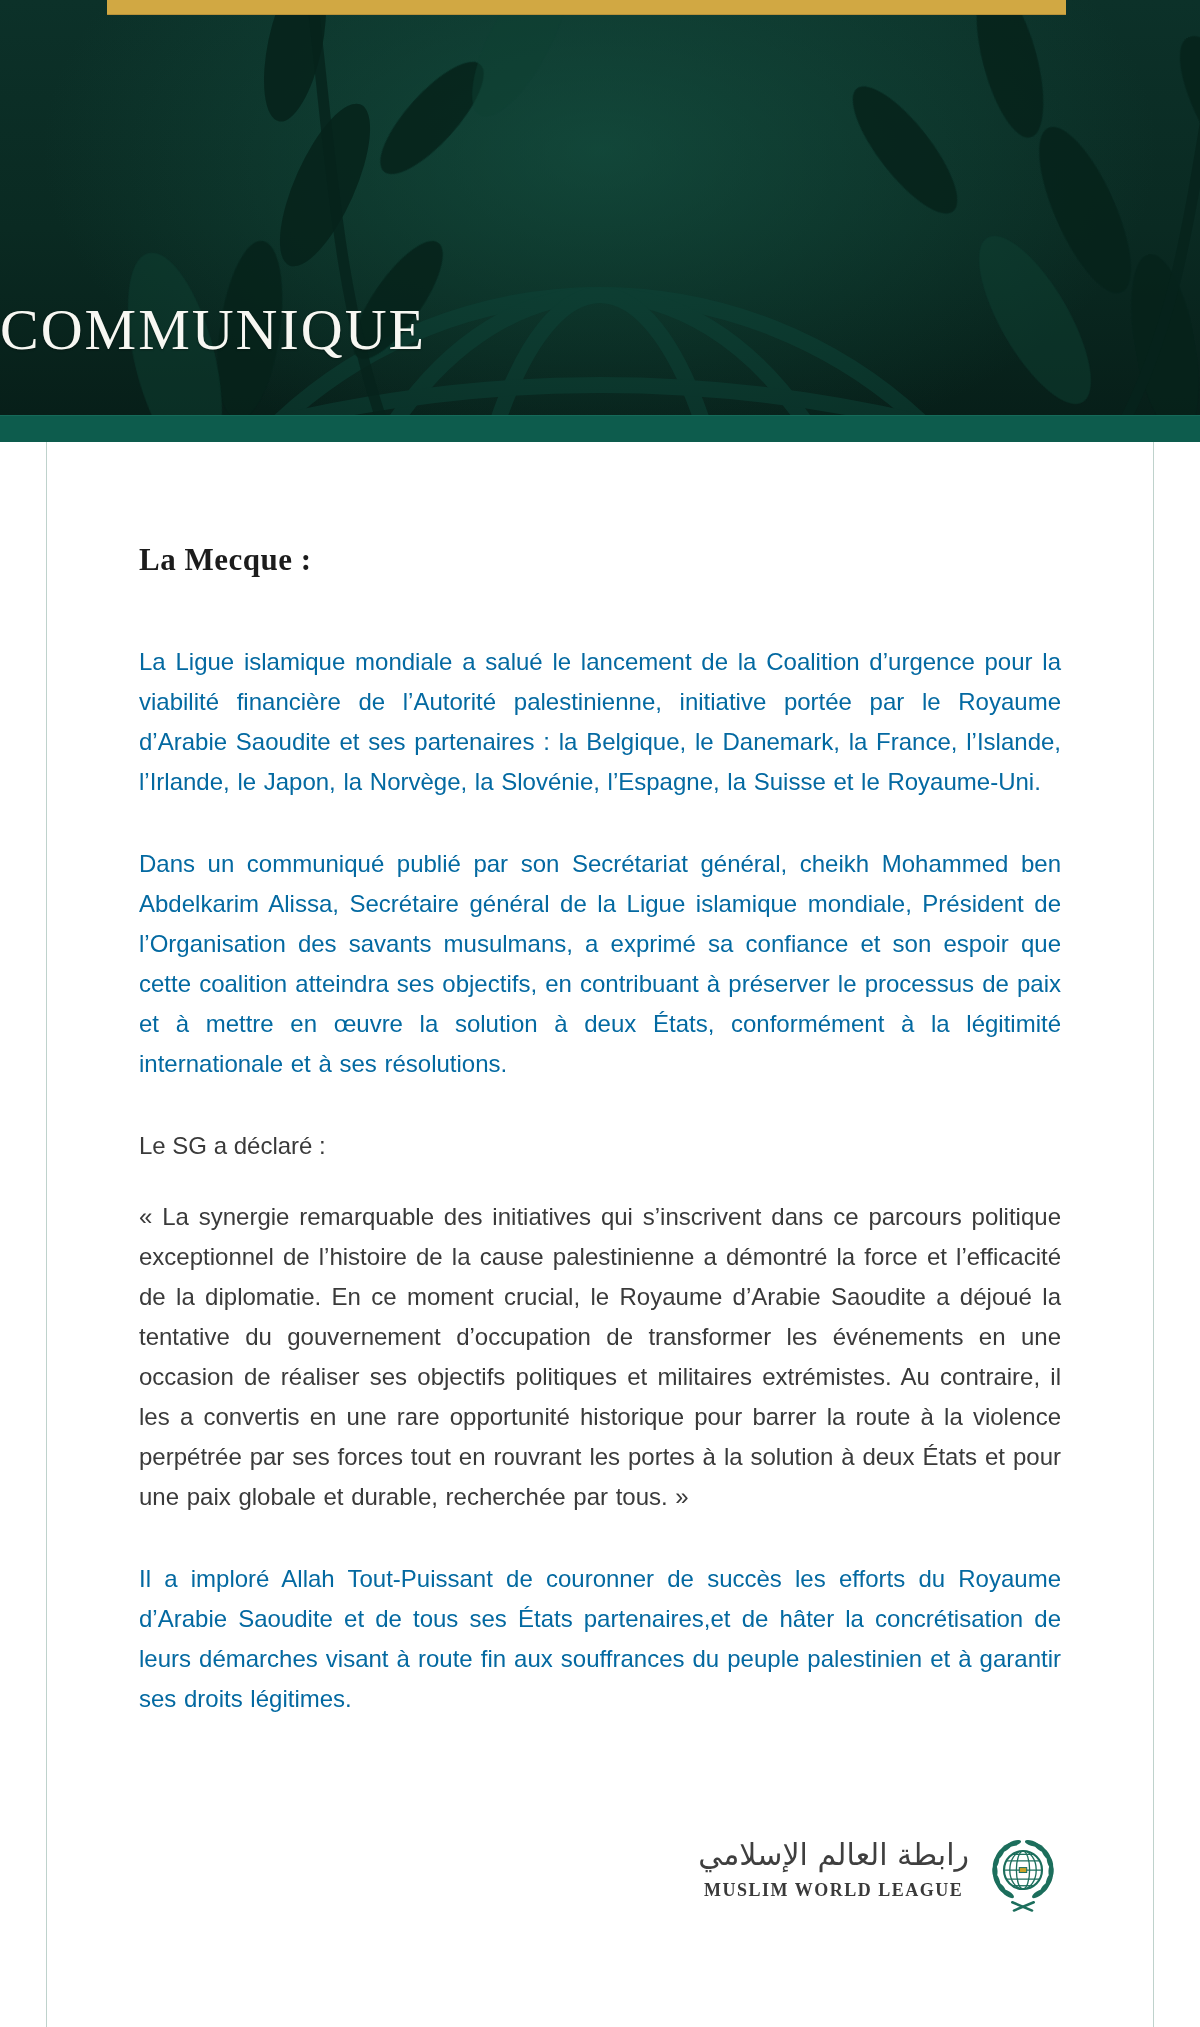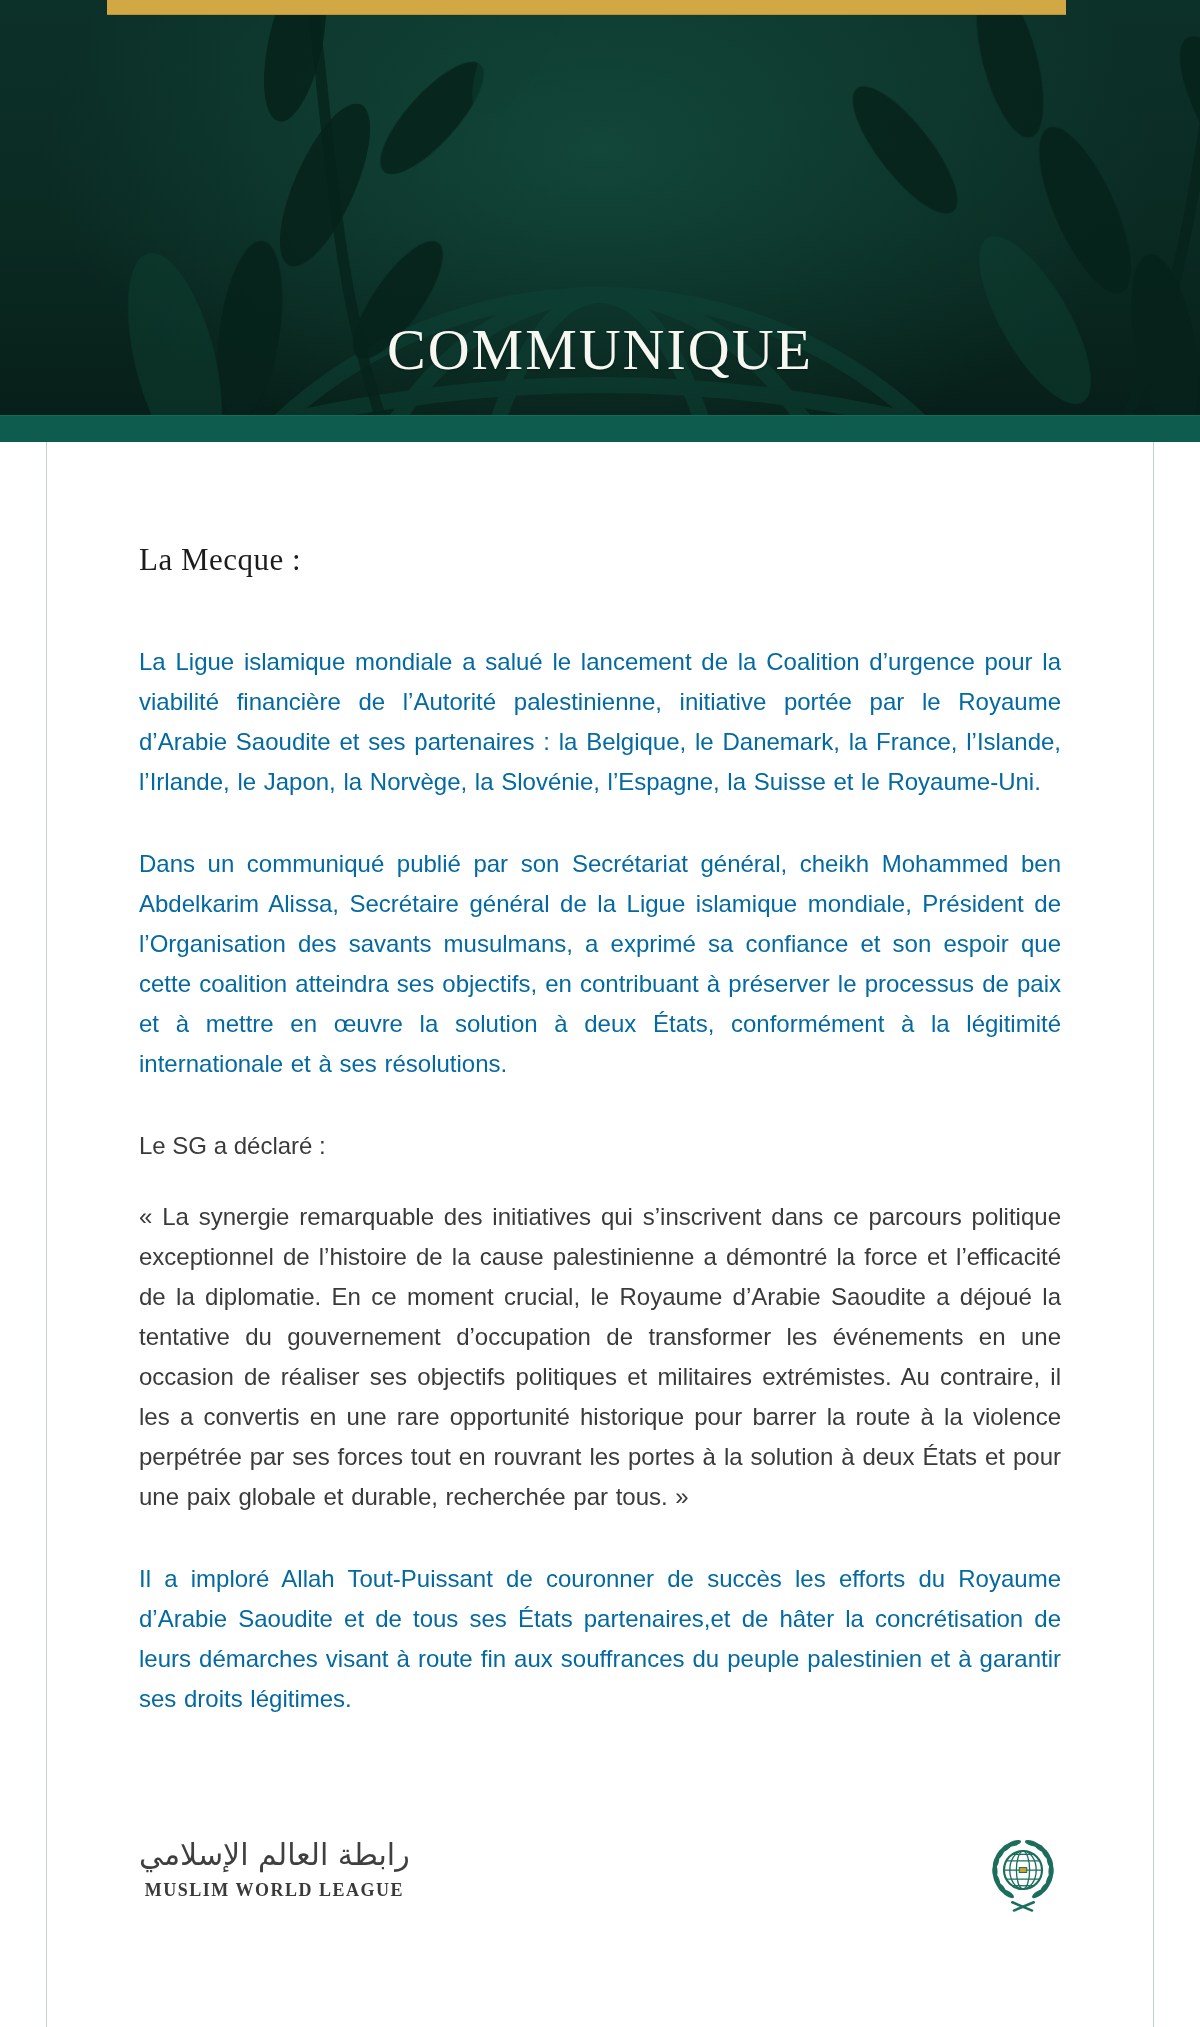--- a/index.html
+++ b/index.html
@@ -13,48 +13,48 @@
     background:
       radial-gradient(900px 520px at 50% 36%, rgba(24,92,74,0.55), rgba(10,42,34,0) 62%),
       linear-gradient(180deg,#0c3129 0%,#0a2a22 55%,#071f19 100%);
   }
   .header svg.watermark{position:absolute;left:0;top:0;width:100%;height:100%;display:block;}
   .gold-bar{
     position:absolute;top:0;left:107px;width:959px;height:14px;
     background:#d1a843;border-bottom:1px solid #b9923a;
   }
   .title{
-    position:absolute;left:0;right:0;bottom:32px;text-align:center;
+    position:absolute;left:0;right:0;bottom:52px;
     font-family:"Liberation Serif", serif;font-weight:400;
     font-size:58px;letter-spacing:2px;color:#f7f7f2;
     text-shadow:0 1px 2px rgba(0,0,0,0.35);
   }
   .teal-strip{height:26px;background:#0d5c4d;border-top:1px solid #166a59;}
   
   .card{
     box-sizing:border-box;margin:0 46px;height:1586px;background:#ffffff;
     border-left:1px solid #bfd2cc;border-right:1px solid #bfd2cc;
     padding:0 92px;
   }
   .location-heading{
     padding-top:100px;
-    font-family:"Liberation Serif", serif;font-weight:400;
+    font-family:"Liberation Serif", serif;font-weight:700;
     font-size:31px;color:#1c1c1c;letter-spacing:0.5px;
   }
   .para{
     margin:42px 0 0 0;font-size:24px;line-height:40px;color:#0369a1;
     text-align:justify;text-align-last:left;word-spacing:1px;
   }
   .para.first{margin-top:64px;}
   .quote-block{margin-top:42px;}
   .quote-block .line{font-size:24px;line-height:40px;color:#3a3a3a;margin-top:31px;}
   .quote-block .quote-text{text-align:justify;text-align-last:left;word-spacing:1px;}
   
   .footer-logo{
-    margin-top:104px;display:flex;justify-content:space-between;align-items:center;gap:16px;
+    margin-top:104px;display:flex;justify-content:flex-end;align-items:center;gap:16px;
   }
   .logo-text-col{text-align:center;}
   .arabic-name{
     direction:rtl;font-family:"DejaVu Sans", sans-serif;
     font-size:30px;color:#3f3f3f;line-height:1.2;
   }
   .org-name{
     margin-top:7px;font-family:"Liberation Serif", serif;font-weight:700;
     font-size:18px;letter-spacing:1.5px;color:#3a3a3a;white-space:nowrap;
   }

